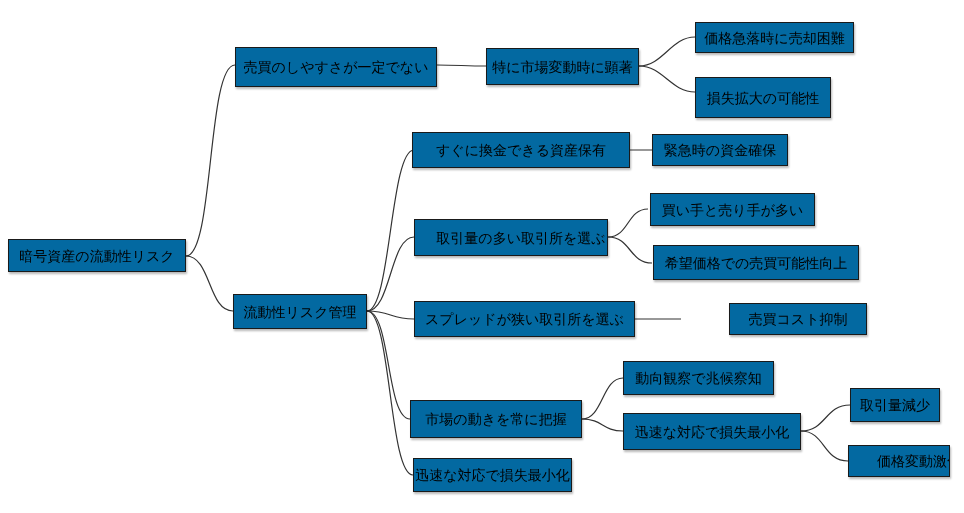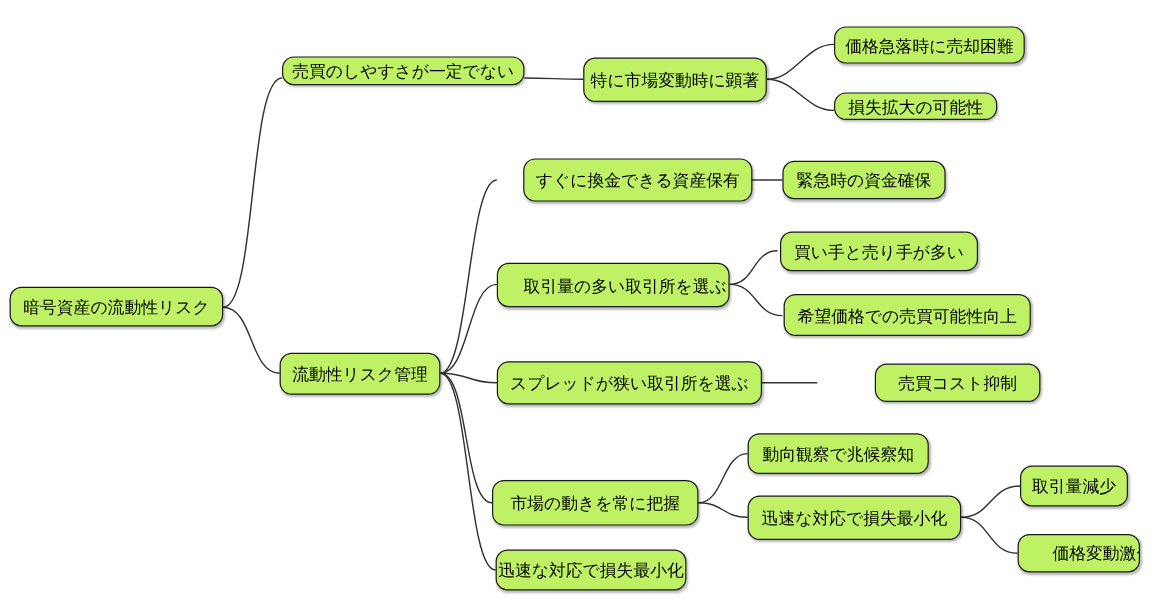--- a/index.html
+++ b/index.html
@@ -23,23 +23,23 @@
     height: 513px;
   }
   .edges path {
     fill: none;
     stroke: #333333;
     stroke-width: 1.2;
   }
   .node {
     position: absolute;
     box-sizing: border-box;
-    background: #bef264;
+    background: #0369a1;
     border: 1.5px solid #1a1a1a;
-    border-radius: 10px;
+    border-radius: 0;
     display: flex;
     align-items: center;
     justify-content: center;
     font-size: 14px;
     line-height: 1;
     color: #000000;
     white-space: nowrap;
     overflow: hidden;
     box-shadow: 1px 1.5px 2px rgba(0,0,0,0.28);
     padding: 0 4px;
@@ -66,31 +66,31 @@
     <path d="M608,237 C631,237 629,263 652,263"></path>
     <path d="M635,319 C655,319 661,319 681,319"></path>
     <path d="M582,419 C603,419 602,378 623,378"></path>
     <path d="M582,419 C603,419 602,431 623,431"></path>
     <path d="M801,431 C826,431 825,405 850,405"></path>
     <path d="M801,431 C825,431 823,461 848,461"></path>
   </svg>
 
   <div class="node" style="left:8px;top:239px;width:178px;height:33px;">暗号資産の流動性リスク</div>
 
-  <div class="node" style="left:235px;top:47px;width:202px;height:24px;">売買のしやすさが一定でない</div>
+  <div class="node" style="left:235px;top:47px;width:202px;height:40px;">売買のしやすさが一定でない</div>
 
   <div class="node" style="left:486px;top:48px;width:153px;height:37px;">特に市場変動時に顕著</div>
 
   <div class="node" style="left:695px;top:22px;width:159px;height:31px;">価格急落時に売却困難</div>
 
-  <div class="node" style="left:695px;top:77px;width:136px;height:23px;">損失拡大の可能性</div>
+  <div class="node" style="left:695px;top:77px;width:136px;height:41px;">損失拡大の可能性</div>
 
   <div class="node" style="left:233px;top:294px;width:134px;height:35px;">流動性リスク管理</div>
 
-  <div class="node" style="left:436px;top:132px;width:191px;height:36px;">すぐに換金できる資産保有</div>
+  <div class="node" style="left:412px;top:132px;width:218px;height:36px;">すぐに換金できる資産保有</div>
 
   <div class="node" style="left:652px;top:134px;width:136px;height:32px;">緊急時の資金確保</div>
 
   <div class="node" style="left:414px;top:219px;width:194px;height:37px;padding-left:24px;">取引量の多い取引所を選ぶ</div>
 
   <div class="node" style="left:650px;top:193px;width:165px;height:33px;">買い手と売り手が多い</div>
 
   <div class="node" style="left:653px;top:245px;width:206px;height:35px;">希望価格での売買可能性向上</div>
 
   <div class="node" style="left:414px;top:301px;width:221px;height:36px;">スプレッドが狭い取引所を選ぶ</div>

